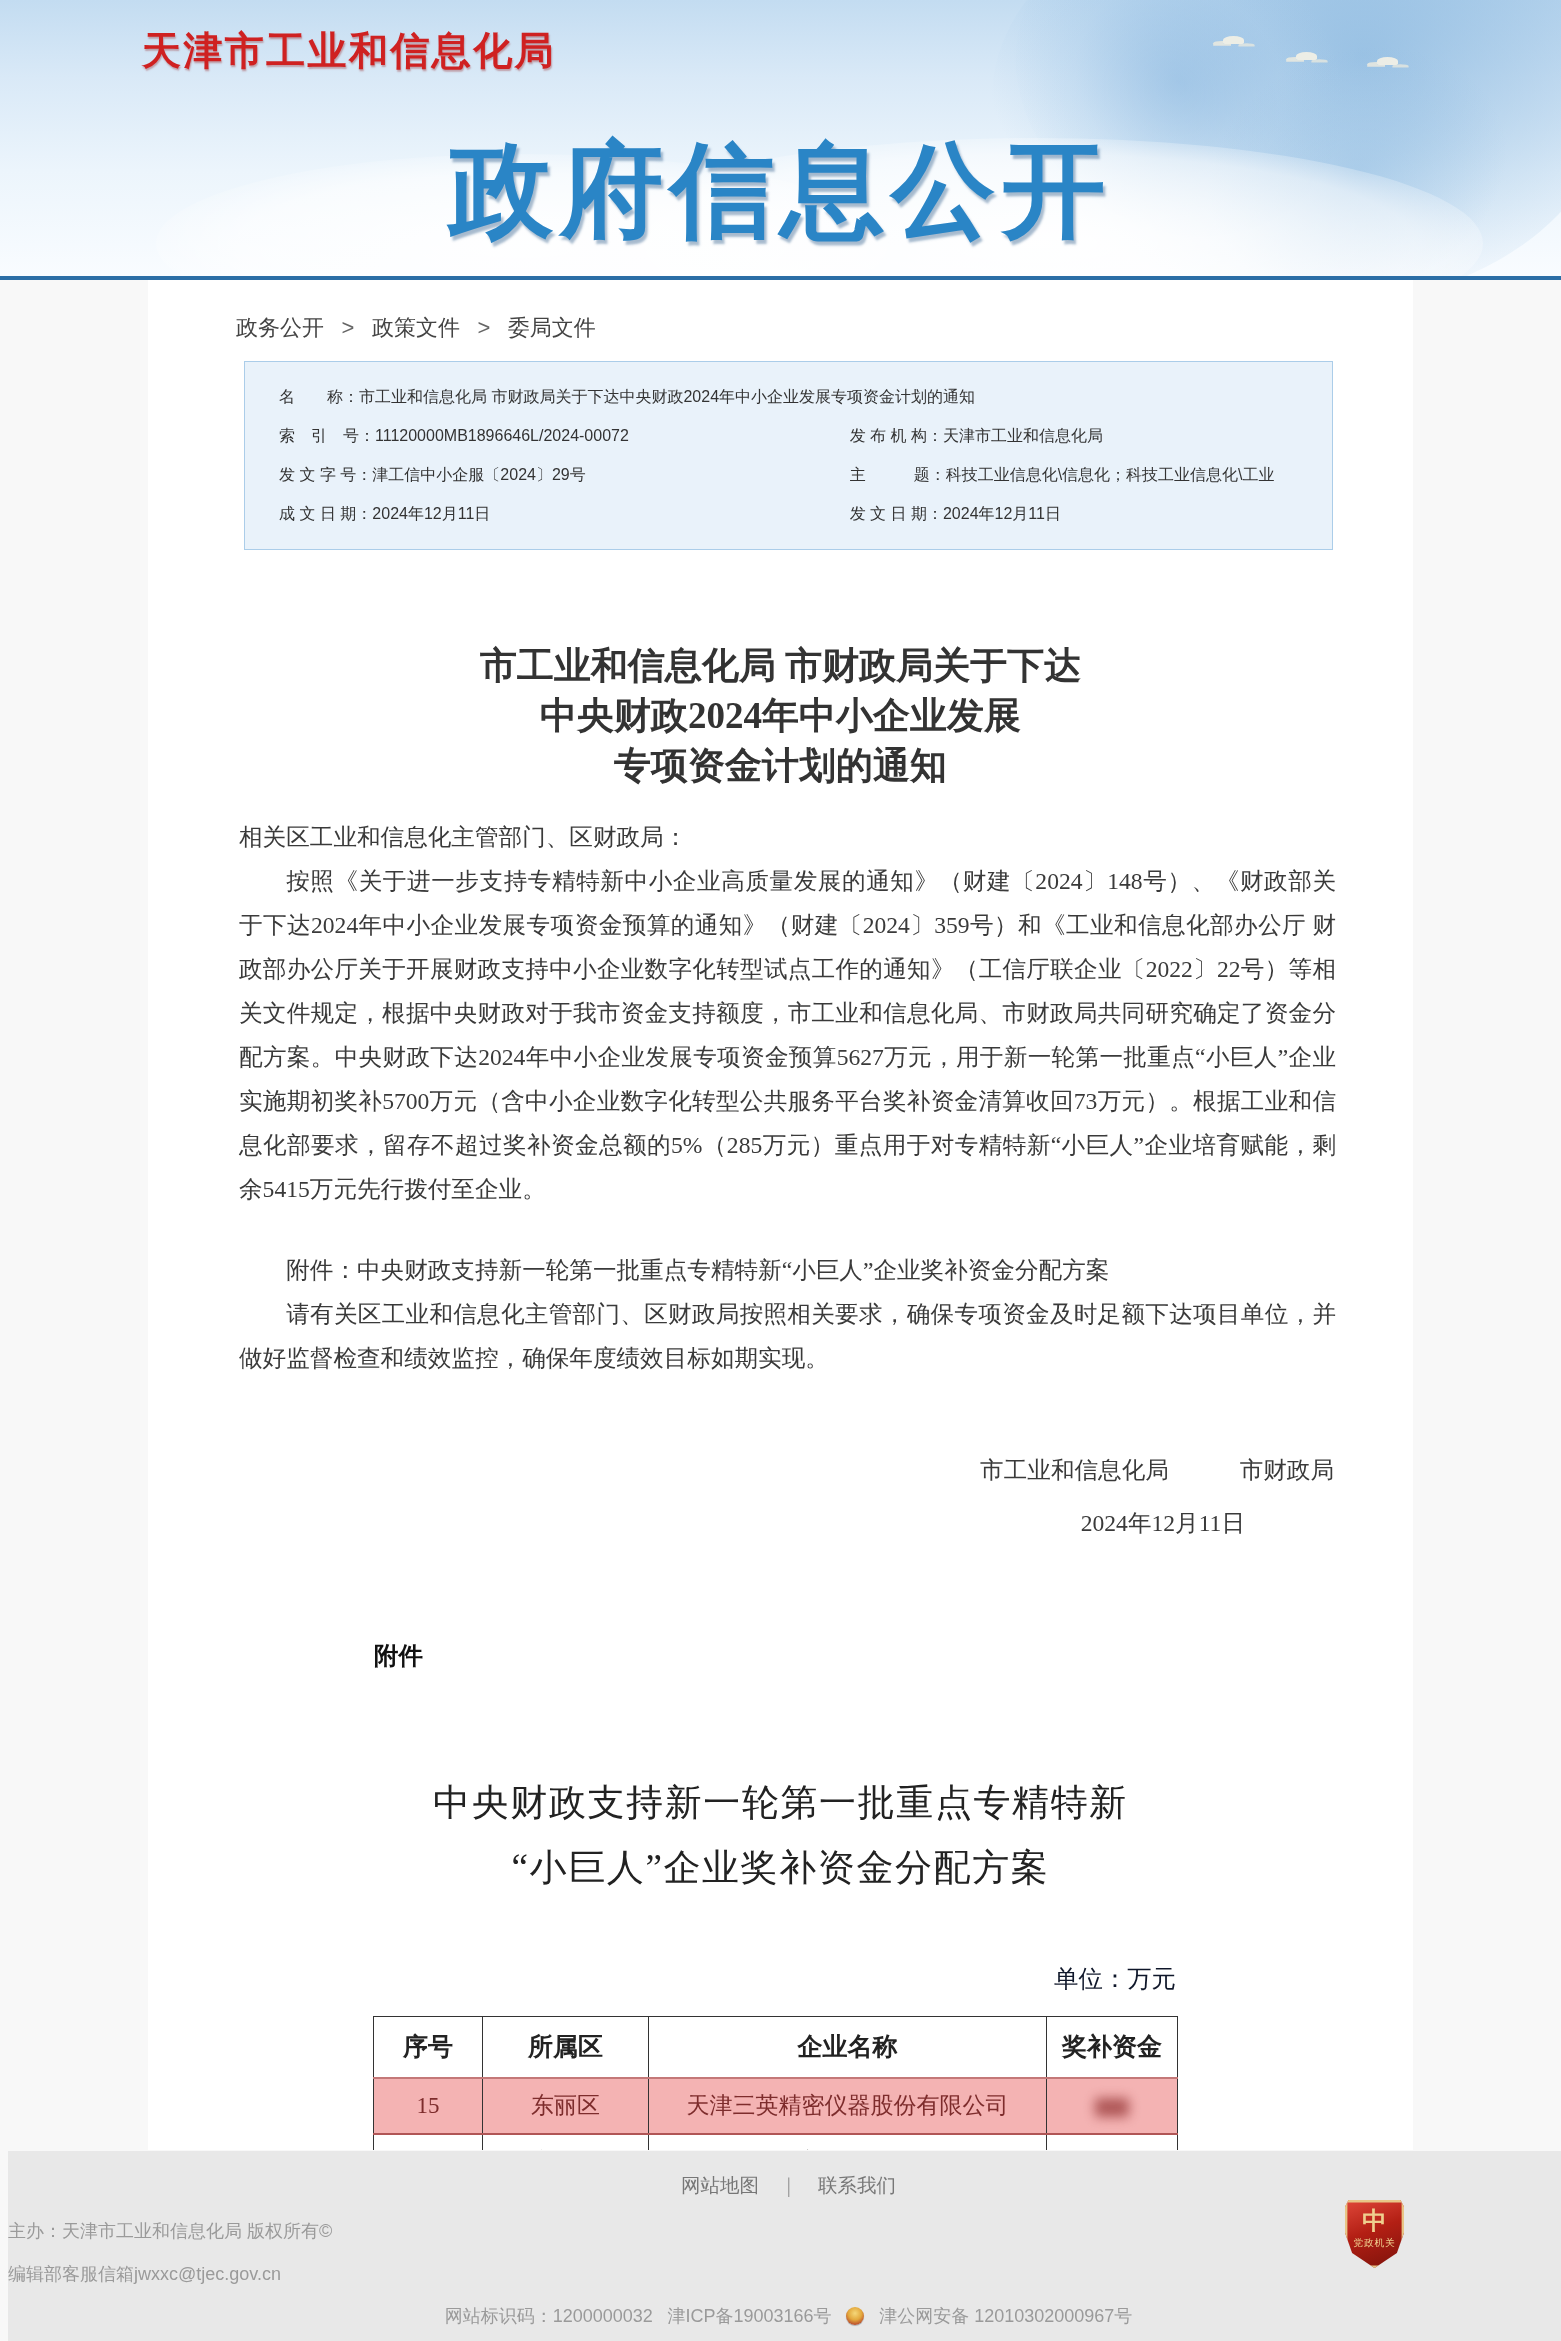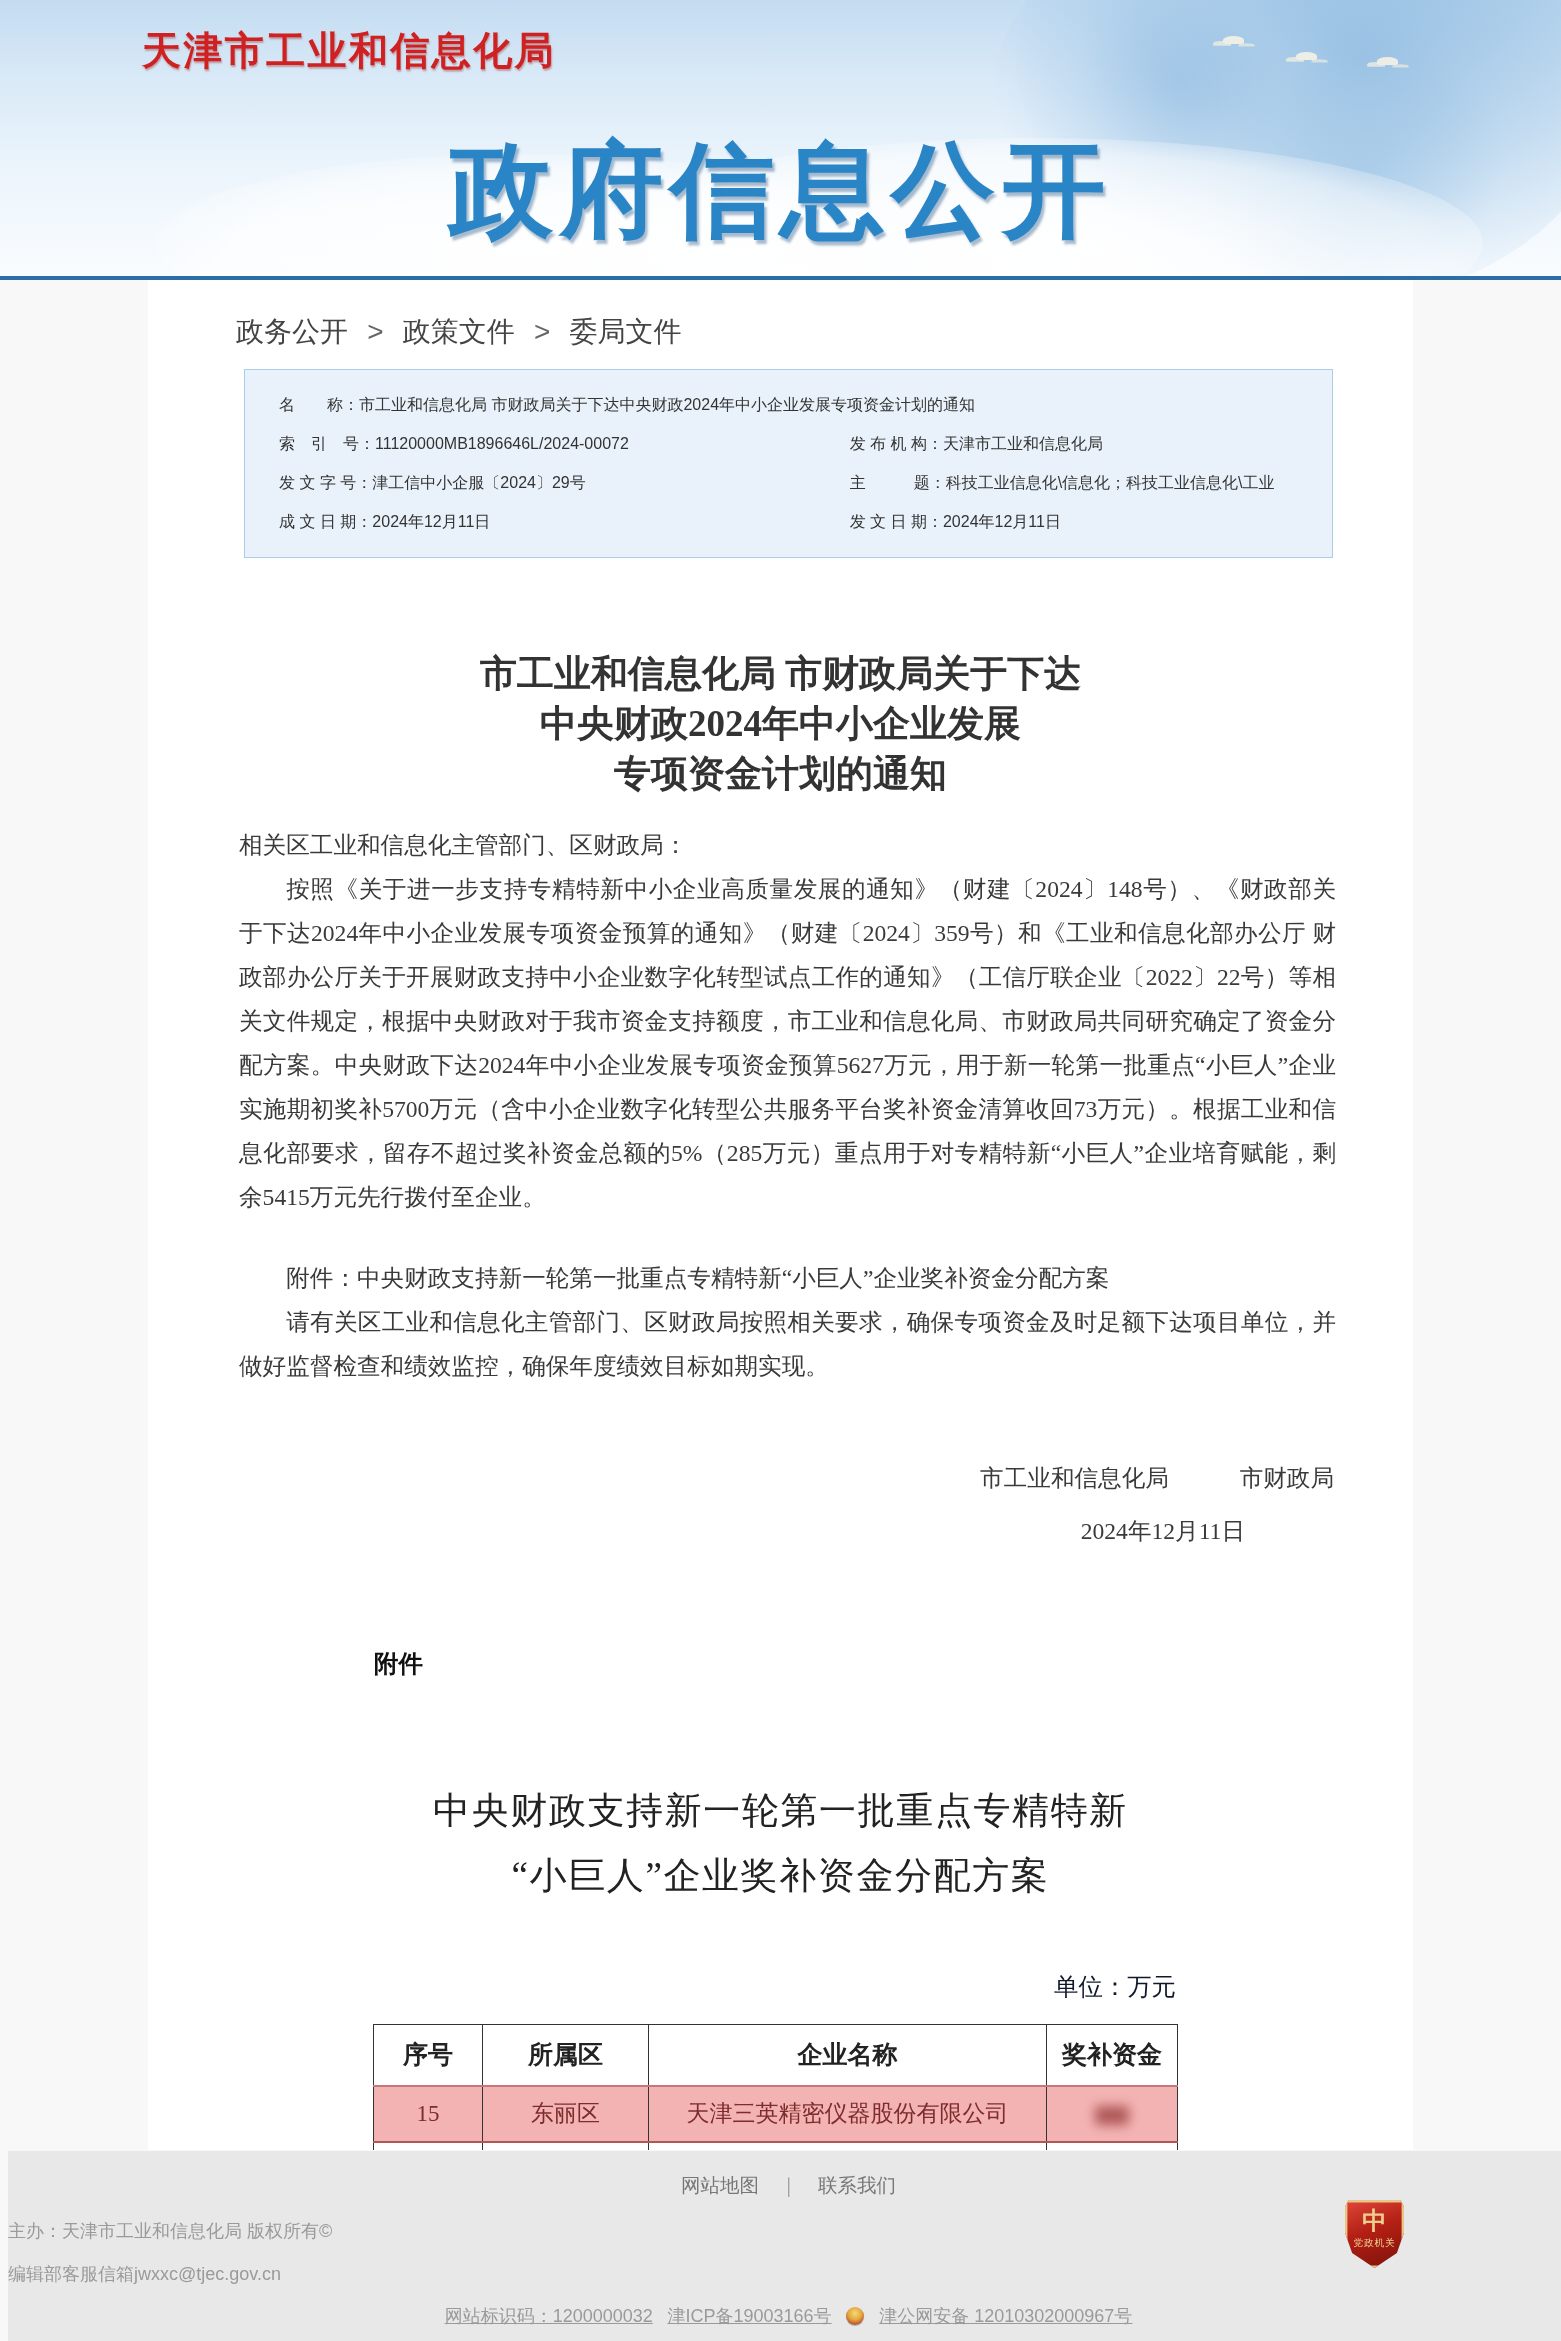--- a/index.html
+++ b/index.html
@@ -27,21 +27,21 @@
 
   .site-logo{position:absolute;left:142px;top:24.4px;font-size:39px;font-weight:bold;
              color:#cf2121;letter-spacing:2.4px;text-shadow:0.8px 1.6px 1.6px rgba(150,30,30,.35);}
   .banner-title{position:absolute;left:0;right:0;top:122px;margin:0;text-align:center;
                 font-size:104px;font-weight:900;letter-spacing:6.5px;color:#2a85c6;
                 text-shadow:2.4px 4.1px 2.4px rgba(25,75,125,.38);}
 
   
   .card{position:relative;margin:0 148px;width:1265px;height:1870px;background:#ffffff;overflow:hidden;}
 
-  .breadcrumb{padding:33px 0 0 88px;font-size:28px;color:#444;}
+  .breadcrumb{padding:33px 0 0 88px;font-size:22px;color:#444;}
   .breadcrumb a{color:#444;text-decoration:none;cursor:pointer;}
   .breadcrumb .sep{margin:0 11.4px;color:#666;}
 
   .meta-box{margin:18px 80px 0 96px;background:#e9f2fa;border:0.8px solid #abcde9;
             padding:14.6px 34px 16.3px 34px;font-size:16px;color:#333;}
   .meta-row{line-height:39px;white-space:nowrap;overflow:hidden;}
   .meta-grid{display:grid;grid-template-columns:56% 44%;}
   .meta-label{color:#333;}
   .meta-value{color:#333;}
 
@@ -76,21 +76,21 @@
   tr.highlight .redact{background:#a34848;opacity:.85;}
 
   
   .footer{position:absolute;left:8px;bottom:0;width:100%;height:191px;background:#e8e8e8;
           font-size:18px;color:#9a9a9a;}
   .f-links{padding-top:21px;text-align:center;font-size:19.5px;color:#777;}
   .f-links a{color:#777;text-decoration:none;cursor:pointer;}
   .f-sep{margin:0 14.6px;color:#999;}
   .f-line{text-align:left;margin-top:19.5px;}
   .f-beian{text-align:center;margin-top:18px;}
-  .f-beian span{margin:0 4.9px;text-decoration:underline;}
+  .f-beian span{margin:0 4.9px;}
   .police-icon{display:inline-block;width:18px;height:18px;border-radius:50%;vertical-align:-3.3px;
     background:radial-gradient(circle at 50% 35%,#f5d87a 0%,#e3a83c 45%,#b7462b 80%);
     box-shadow:0 0.8px 0.8px rgba(0,0,0,.3);}
   .gov-badge{position:absolute;right:165px;top:49px;width:59px;height:68px;cursor:pointer;
     clip-path:polygon(6% 0%,94% 0%,100% 10%,100% 48%,88% 78%,50% 100%,12% 78%,0% 48%,0% 10%);
     background:linear-gradient(160deg,#e0483a 0%,#b31f14 45%,#7c120b 100%);
     box-shadow:inset 0 0 0 2.4px #e8c687;display:flex;flex-direction:column;align-items:center;}
   .badge-glyph{margin-top:8.1px;font-family:"Liberation Serif","DejaVu Serif",serif;
     font-size:24.4px;font-weight:bold;color:#efcf8e;line-height:26px;}
   .badge-text{font-size:9.8px;color:#efcf8e;letter-spacing:0.8px;margin-top:3.3px;}

